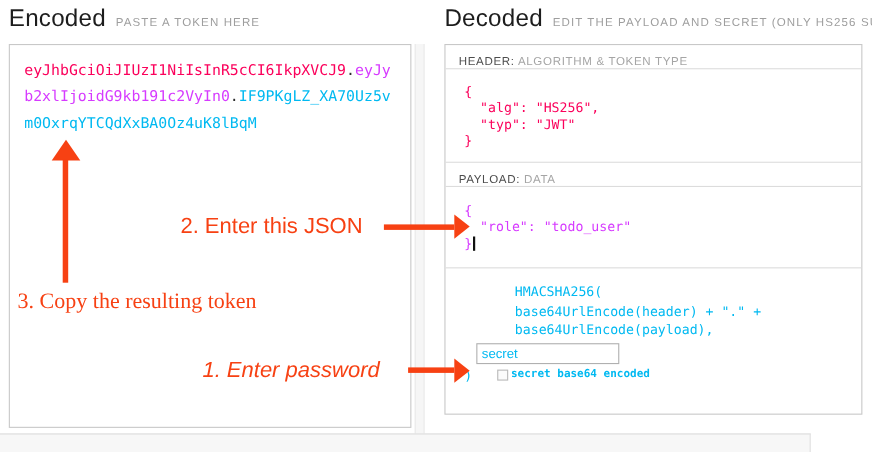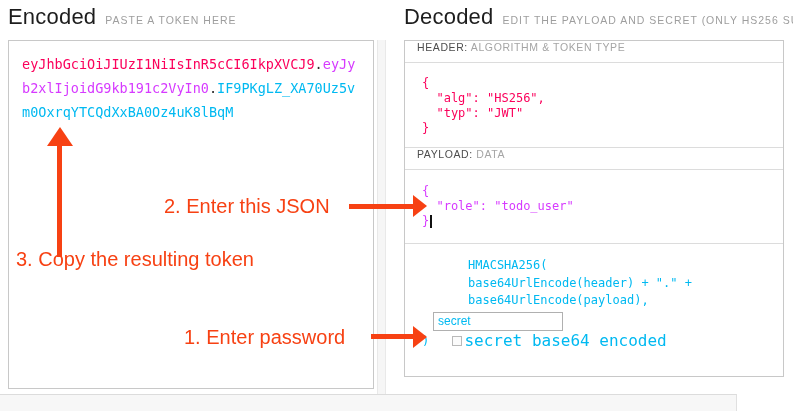--- a/index.html
+++ b/index.html
@@ -27,37 +27,37 @@
   .tok-p{color:var(--purple);}
   .tok-s{color:var(--cyan);}
   .tok-dot{color:#2b2b2b;}
 
   
   .vstrip{position:absolute;left:377px;top:40px;width:9px;height:364px;background:#f6f6f6;border-left:1px solid #e9e9e9;border-right:1px solid #e9e9e9;}
   .hstrip{position:absolute;left:0;top:394px;width:737px;height:17px;background:#f7f7f7;border-top:1px solid #dcdcdc;border-right:1px solid #e0e0e0;}
 
   
   .dec-panel{position:absolute;left:404px;top:40px;width:380px;height:337px;background:#fff;border:1px solid var(--border);display:flex;flex-direction:column;}
-  .sec-title{height:22px;display:flex;align-items:flex-start;padding-left:12px;border-bottom:1px solid var(--divider);font-size:10.5px;letter-spacing:0.6px;text-transform:uppercase;white-space:pre;}
+  .sec-title{height:22px;display:flex;align-items:flex-end;padding-left:12px;border-bottom:1px solid var(--divider);font-size:10.5px;letter-spacing:0.6px;text-transform:uppercase;white-space:pre;}
   .sec-title .lbl{color:#4d4d4d;}
   .sec-title .lblsub{color:#a5a5a5;}
   .sec-body{border-bottom:1px solid var(--divider);font-family:"DejaVu Sans Mono",monospace;font-size:12px;}
   .sec-body.last{border-bottom:none;}
   .codeline{white-space:pre;line-height:15px;}
   .hdr-body{height:85px;padding:13px 0 0 17px;color:var(--red);}
   .pld-body{height:74px;padding:14px 0 0 17px;color:var(--purple);}
   .sig-body{height:112px;padding:13px 0 0 17px;color:var(--cyan);}
   .sig-body .codeline{line-height:17.5px;padding-left:46px;}
   .indent{padding-left:12px;}
   .cursor{display:inline-block;width:1.5px;height:13px;background:#111;vertical-align:text-bottom;margin-left:1px;}
   .secret-input{display:block;width:130px;height:19px;margin:2px 0 3px 11px;border:1px solid #b0b0b0;background:#fff;font-family:Liberation Sans, sans-serif;font-size:12px;color:var(--cyan);padding:1px 4px;outline:none;}
   .chk-row{display:flex;align-items:center;line-height:14px;}
   .chk-close{white-space:pre;}
   .checkbox{width:10px;height:10px;border:1px solid #b9b9b9;background:#fbfbfb;margin-left:16px;margin-right:2px;display:inline-block;}
-  .chk-label{font-weight:normal;color:var(--cyan);font-size:16px;}
+  .chk-label{font-weight:bold;color:var(--cyan);font-size:10px;}
 
   
   .note{position:absolute;font-size:20px;color:var(--ann);white-space:nowrap;}
   .shaft-h{position:absolute;height:5px;background:var(--ann);}
   .shaft-v{position:absolute;width:5px;background:var(--ann);}
   .head-right{position:absolute;width:0;height:0;border-top:11px solid transparent;border-bottom:11px solid transparent;border-left:14px solid var(--ann);}
   .head-up{position:absolute;width:0;height:0;border-left:13px solid transparent;border-right:13px solid transparent;border-bottom:19px solid var(--ann);}
 </style>
 </head>
 <body>
@@ -113,19 +113,19 @@
       </div>
     </div>
   </div>
 
   <div class="note" style="left:164px;top:195px;">2. Enter this JSON</div>
   <div class="shaft-h" style="left:349px;top:204px;width:64px;"></div>
   <div class="head-right" style="left:413px;top:195px;"></div>
 
   <div class="head-up" style="left:47px;top:127px;"></div>
   <div class="shaft-v" style="left:57px;top:145px;height:112px;"></div>
-  <div class="note" style="left:16px;top:248px;">3. Copy the resulting token</div>
+  <div class="note" style="left:16px;top:263px;font-family:Liberation Serif, serif;">3. Copy the resulting token</div>
 
-  <div class="note" style="left:184px;top:326px;">1. Enter password</div>
+  <div class="note" style="left:184px;top:326px;font-style:italic;">1. Enter password</div>
   <div class="shaft-h" style="left:371px;top:334px;width:42px;"></div>
   <div class="head-right" style="left:413px;top:326px;"></div>
 
 </div>
 
 </body></html>

